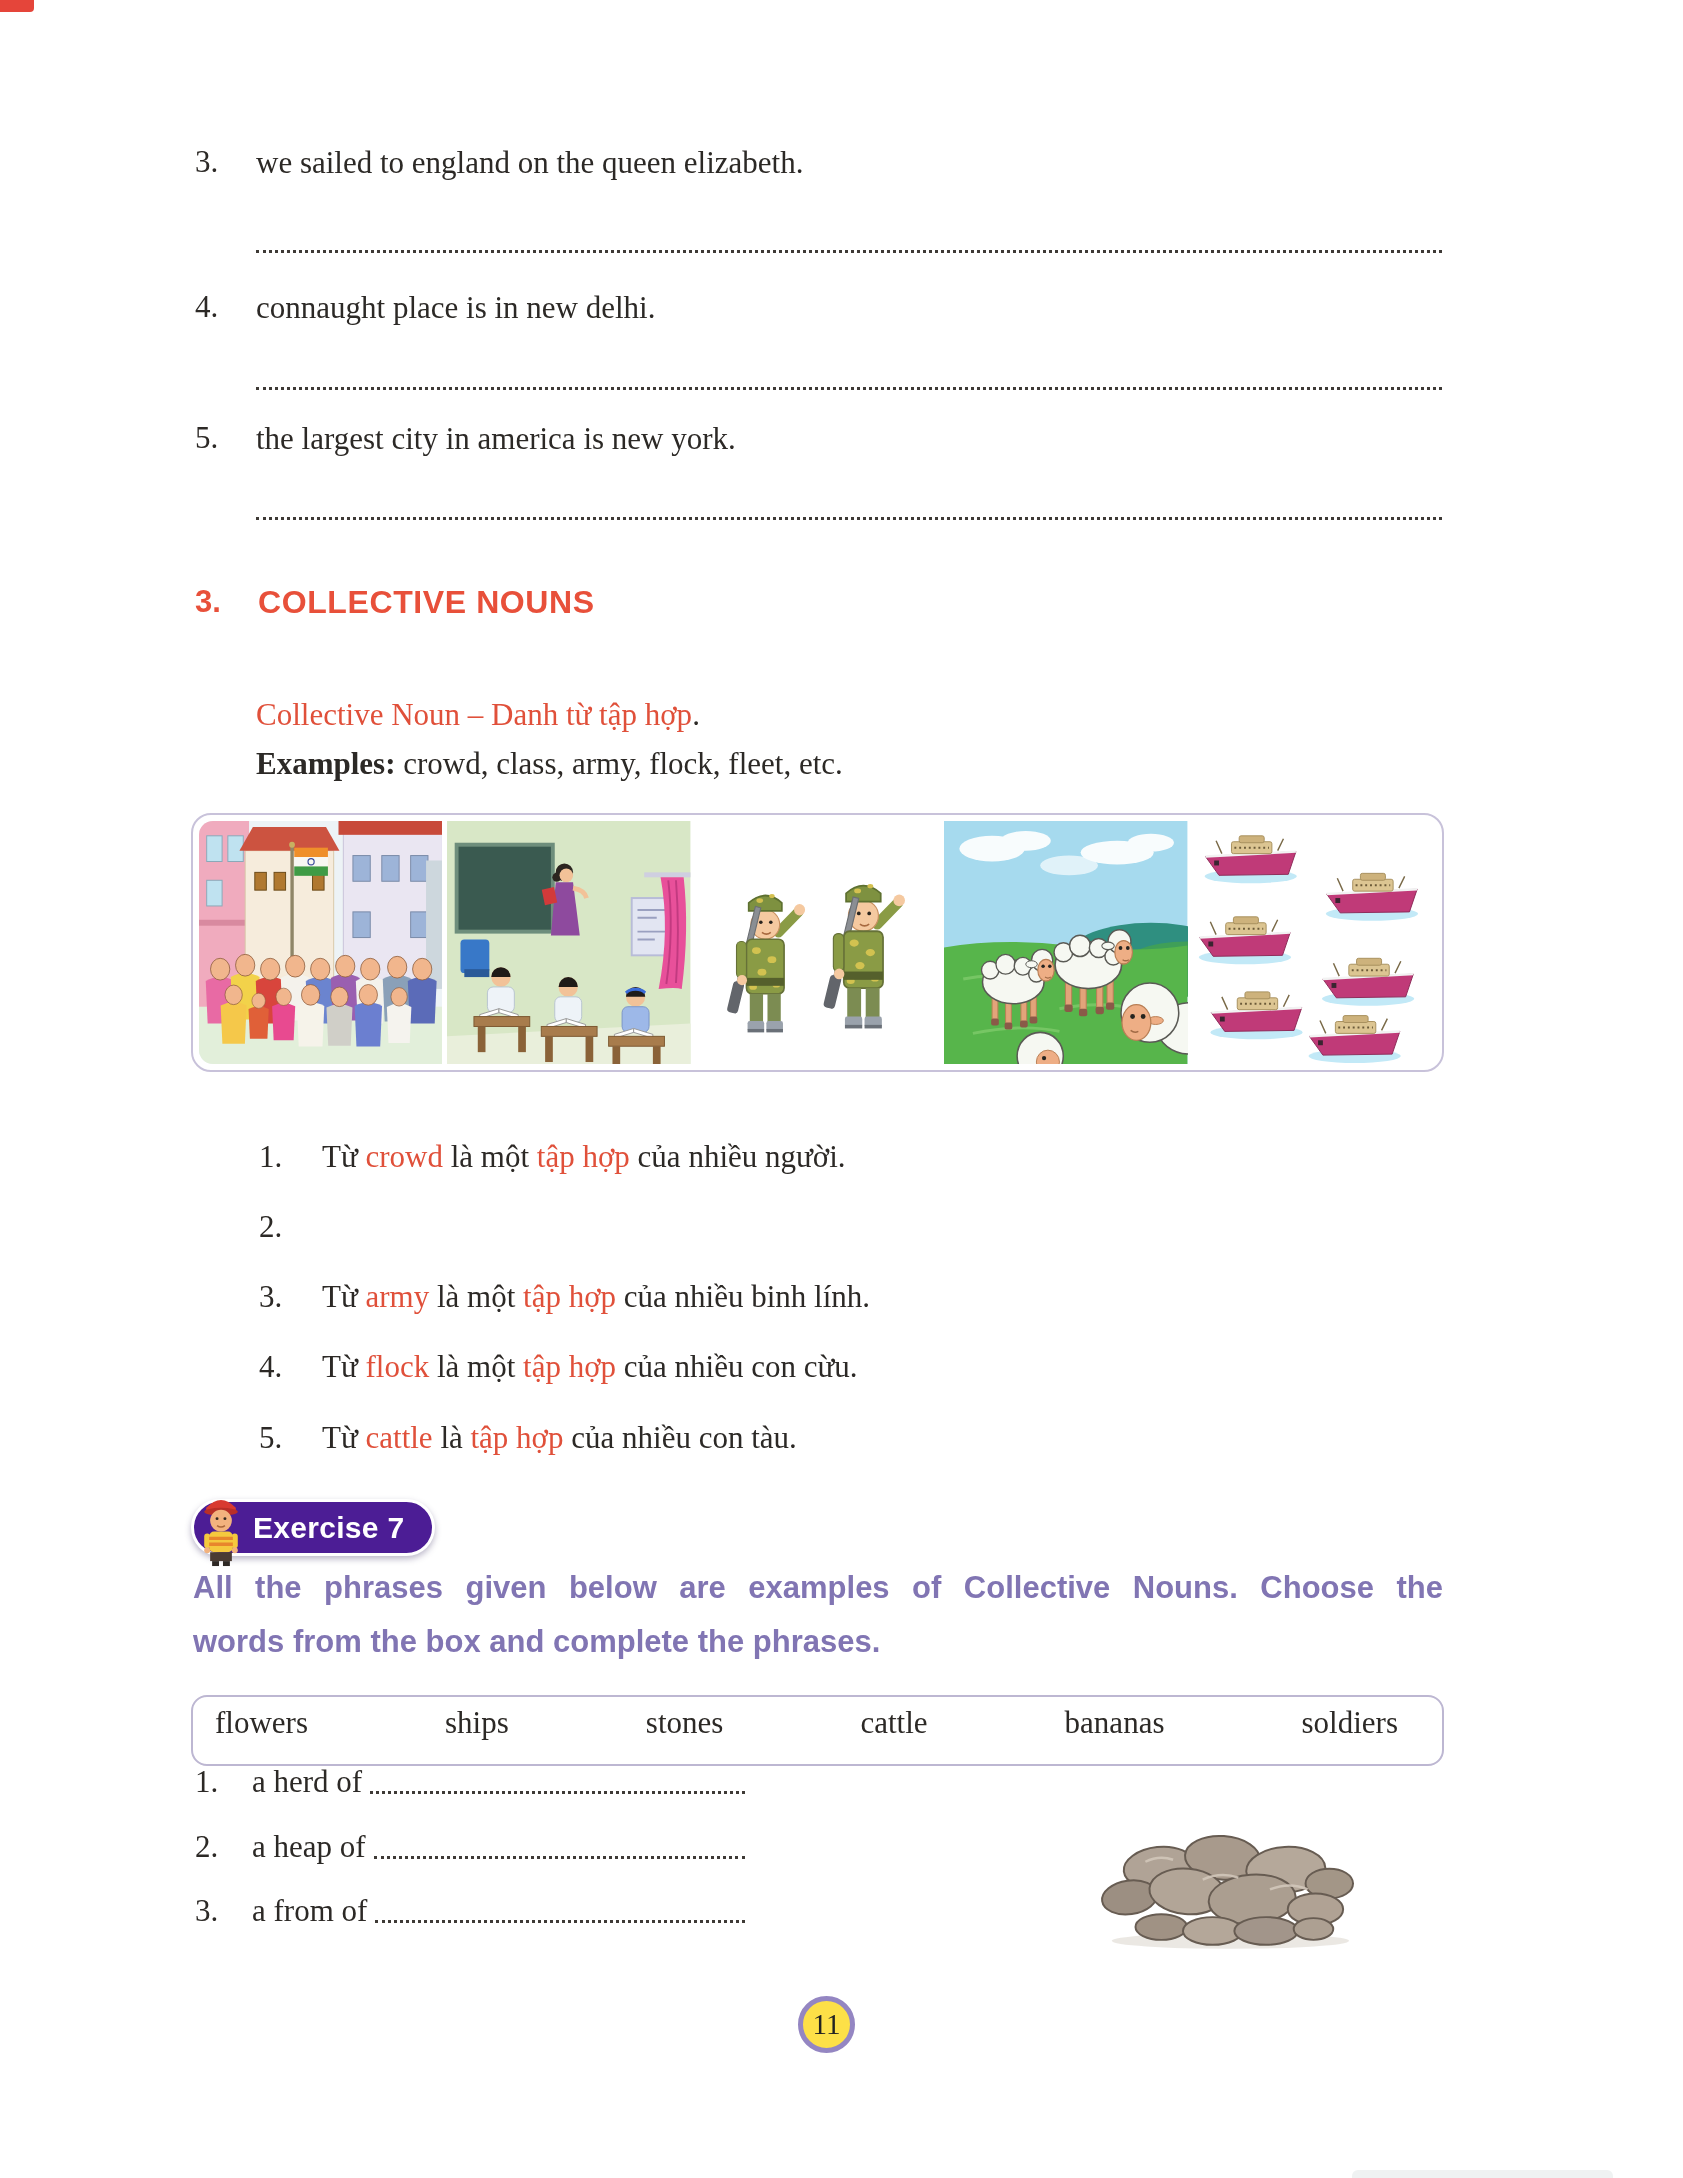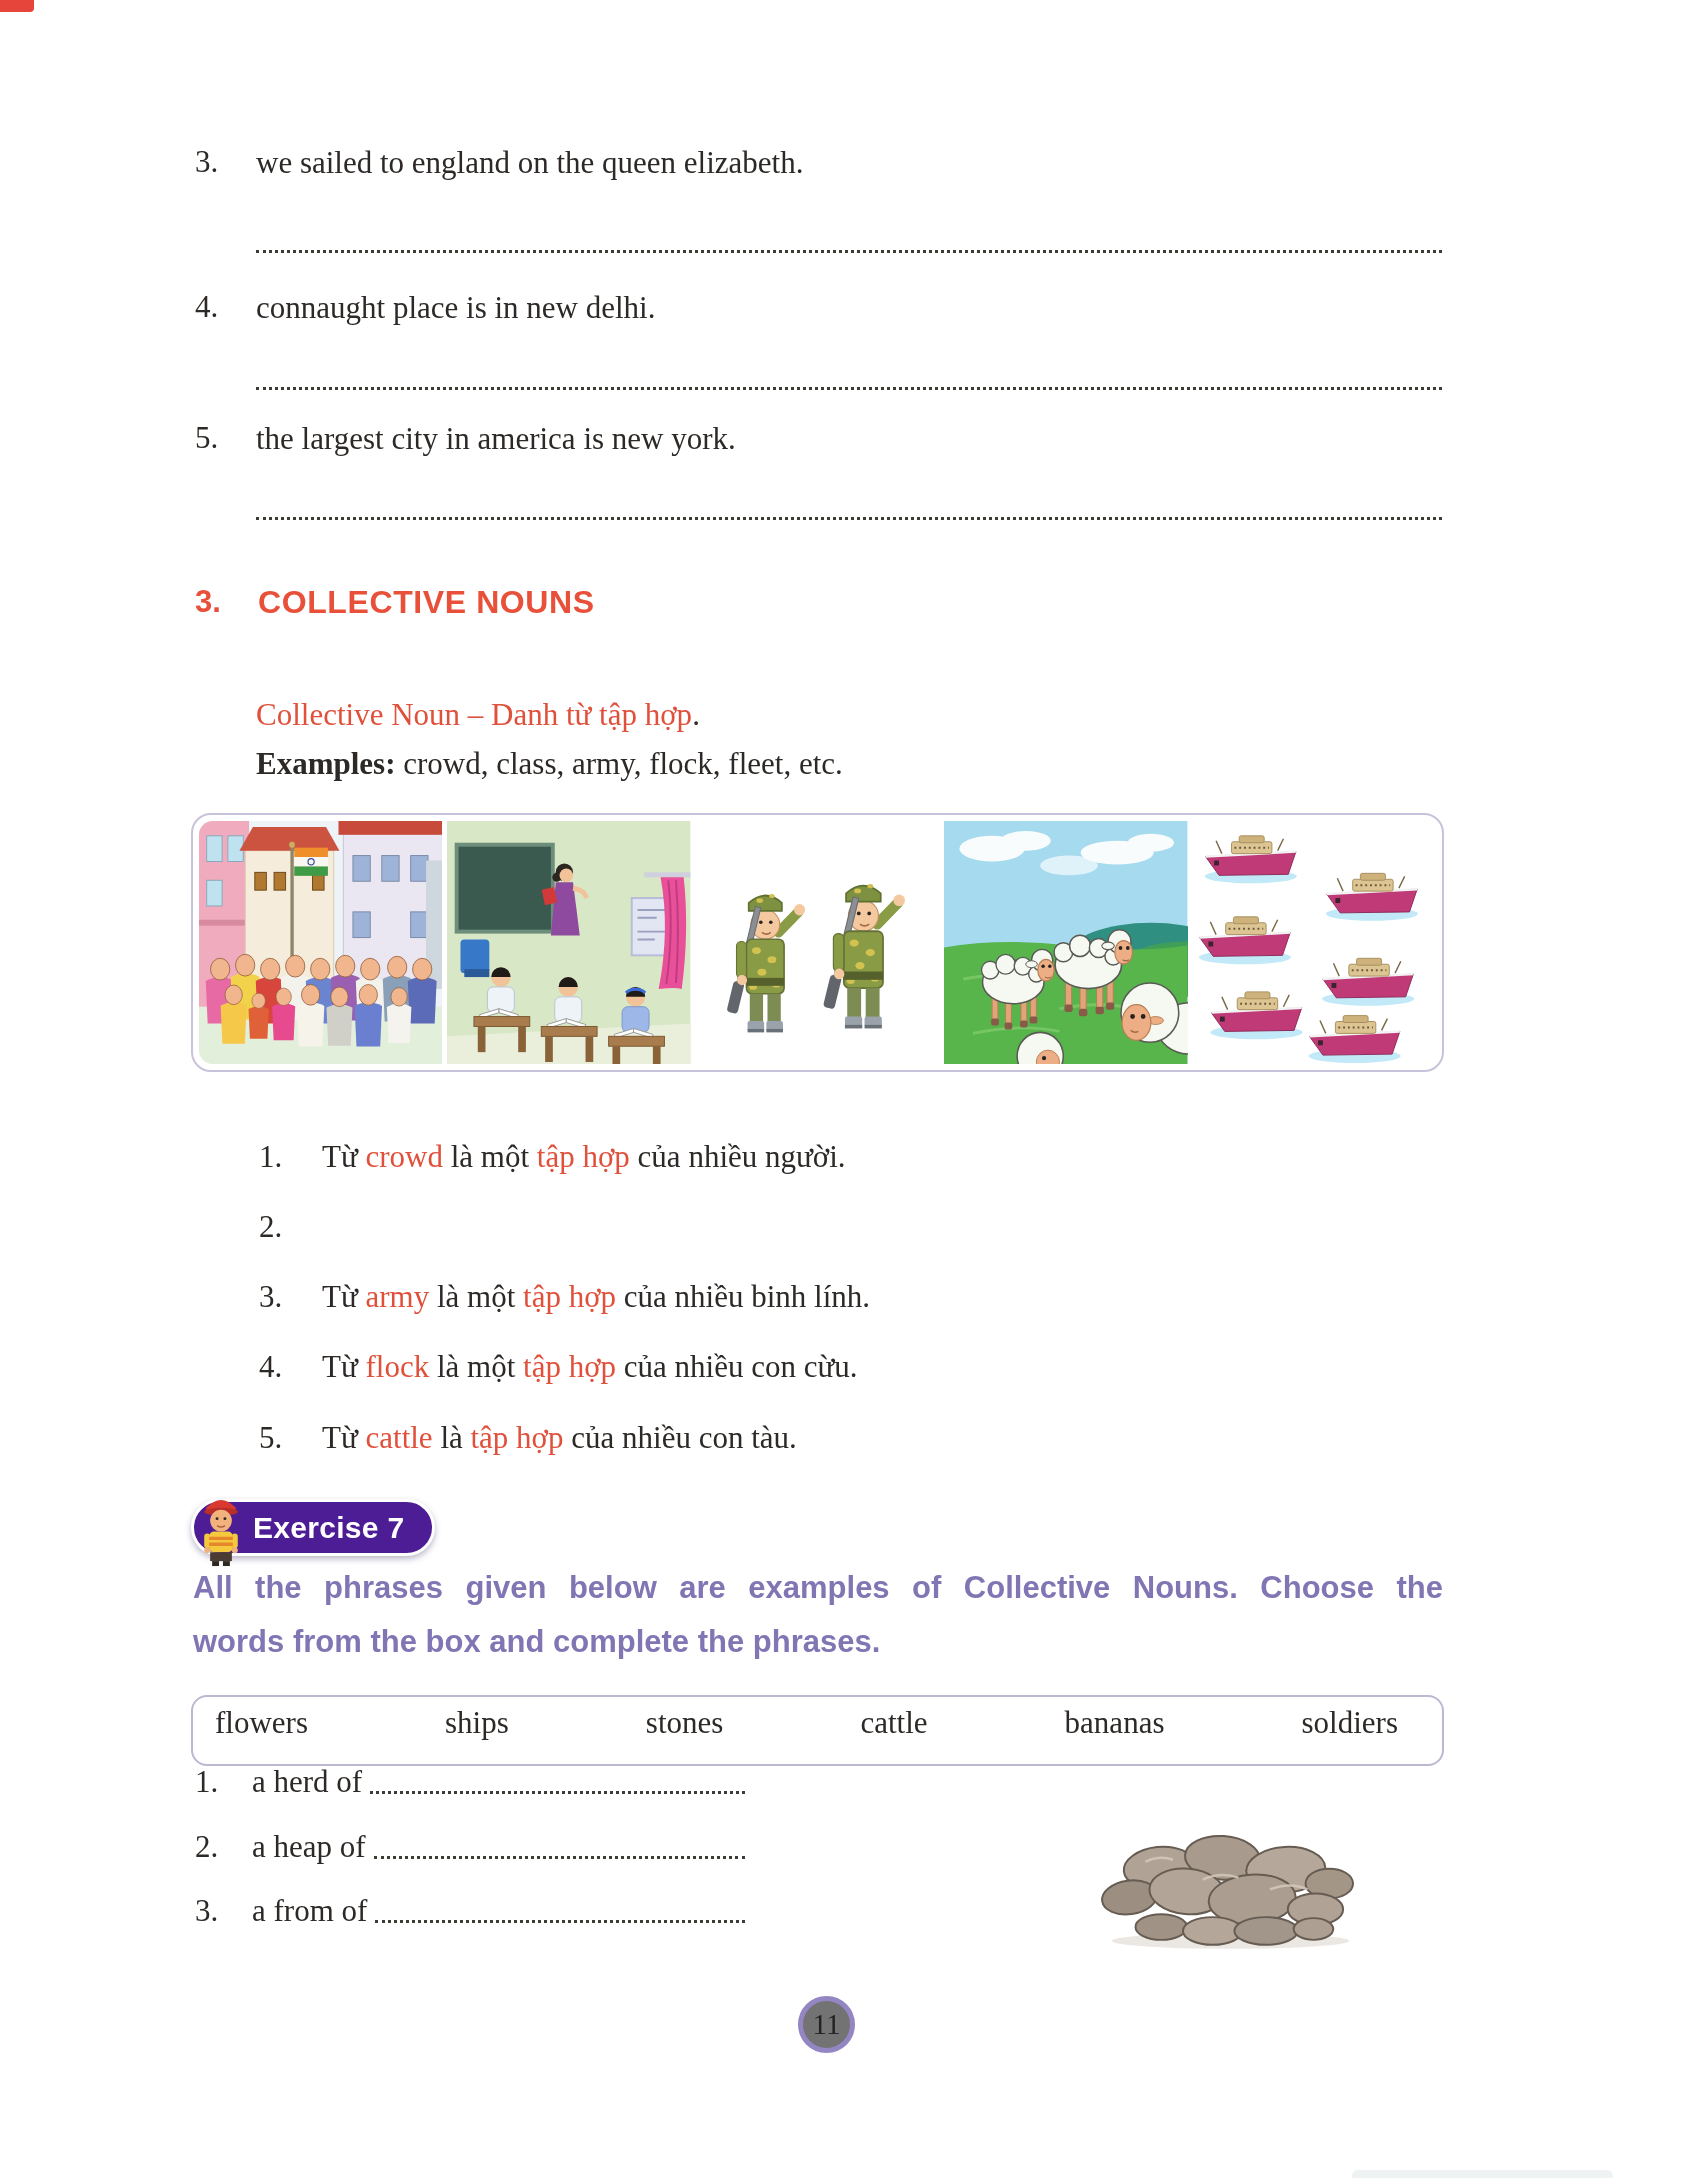--- a/index.html
+++ b/index.html
@@ -35,21 +35,21 @@
          font-family:"Liberation Sans","DejaVu Sans",sans-serif;}
   .wordbox{position:absolute;left:191px;top:1695px;width:1253px;height:71px;box-sizing:border-box;
            border:2.5px solid #bdb7d2;border-radius:16px;display:flex;align-items:center;
            justify-content:space-between;padding:0 44px 16px 22px;font-size:31px;}
   .phrase-row{position:absolute;left:195px;width:550px;display:flex;align-items:flex-end;}
   .phrase-num{width:57px;flex:none;font-size:31px;}
   .phrase-text{font-size:31px;white-space:nowrap;}
   .leader{flex:1;border-bottom:3.2px dotted #3e3a36;margin:0 0 6px 8px;height:0;}
   .pagenum{position:absolute;left:798px;top:1996px;width:57px;height:57px;border:5px solid #9486c2;
            border-radius:50%;box-sizing:border-box;display:flex;align-items:center;justify-content:center;
-           font-size:29px;color:#222;background:#737373;}
+           font-size:29px;color:#222;background:#fde047;}
   .graytab{position:absolute;left:1352px;top:2170px;width:261px;height:8px;background:#eff2f2;
            border-radius:6px 6px 0 0;}
 </style>
 </head>
 <body>
 
 <div class="page">
 
   <svg width="0" height="0" style="position:absolute" aria-hidden="true">
     <defs>

